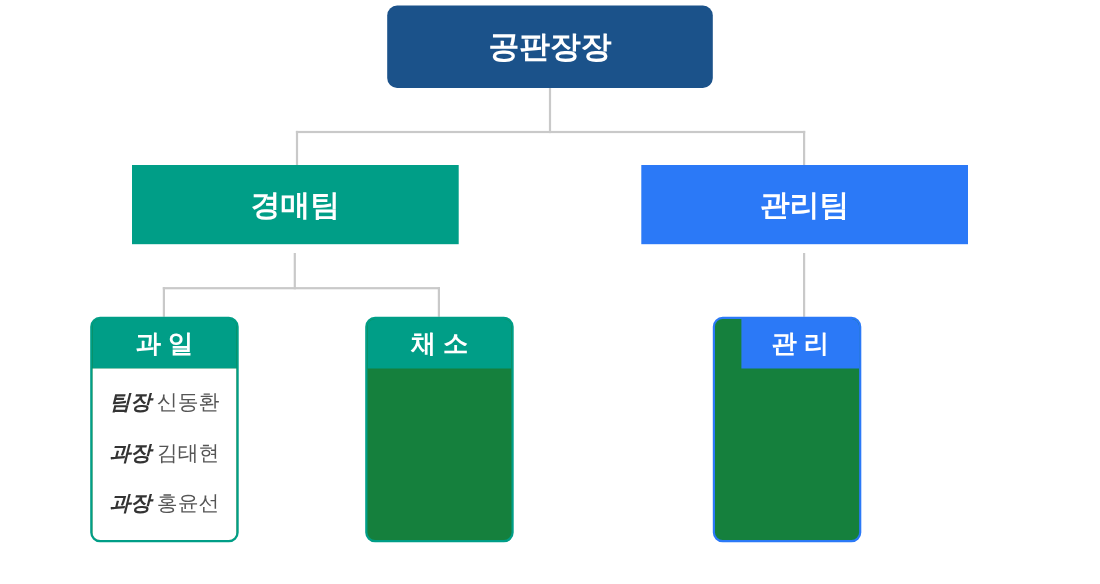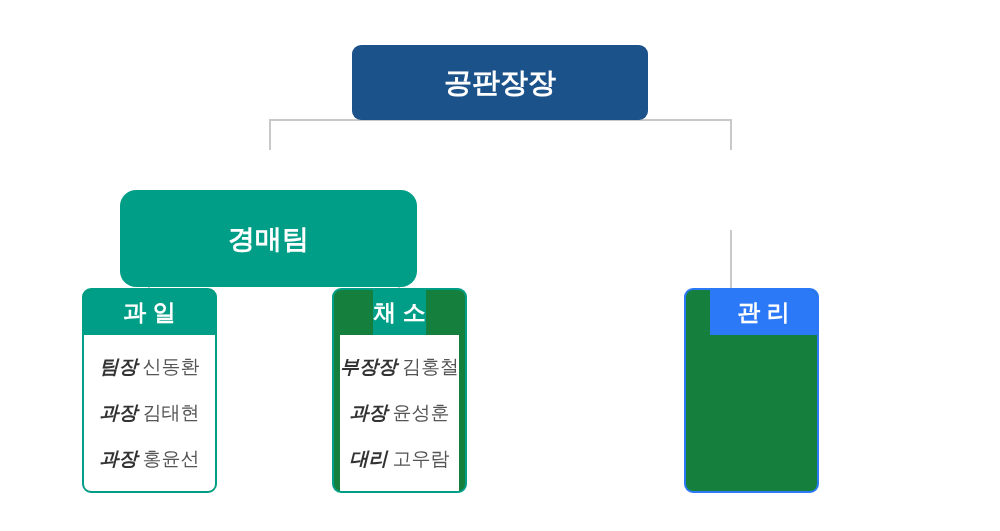--- a/index.html
+++ b/index.html
@@ -24,38 +24,37 @@
   .line.h { height: 2px; }
 
   
   .box {
     position: absolute;
     display: flex;
     align-items: center;
     justify-content: center;
     color: #ffffff;
     box-sizing: border-box;
-    margin-top: 40px;
   }
   .root-box {
     left: 352px; top: 5px;
     width: 296px; height: 75px;
     background: var(--navy, #1b528a);
     border-radius: 9px;
     font-size: 28px;
     gap: 9px;
   }
   .root-box .bold { font-weight: bold; }
   .root-box .reg  { font-weight: normal; }
 
   
   .team-box {
     top: 150px;
-    width: 297px; height: 97px;
-    border-radius: 16px;
+    width: 297px; height: 72px;
+    border-radius: 0;
     font-size: 27px;
     font-weight: bold;
   }
   .team-auction    { left: 120px; background: var(--teal, #009e87); }
   .team-management { left: 583px; background: var(--blue, #2b79f7); }
 
   
   .card {
     position: absolute;
     top: 288px;
@@ -64,22 +63,22 @@
     box-sizing: border-box;
     border-radius: 9px;
     overflow: hidden;
     background: #15803d;
     display: flex;
     flex-direction: column;
   }
   .card.teal { border: 2px solid var(--teal, #009e87); }
   .card.blue { border: 2px solid var(--blue, #2b79f7); }
   .card-fruit      { left: 82px;  }
-  .card-vegetable  { left: 332px; align-items: center; }
-  .card-management { left: 684px; padding-left: 24px; }
+  .card-vegetable  { left: 332px; }
+  .card-management { left: 648px; padding-left: 24px; }
 
   .card-header {
     height: 45px;
     flex: 0 0 45px;
     display: flex;
     align-items: center;
     justify-content: center;
     color: #ffffff;
     font-size: 23px;
     font-weight: bold;
@@ -120,48 +119,40 @@
   <div class="line v" style="left:398px; top:261px; height:27px;"></div>
   <div class="line v" style="left:730px; top:230px; height:58px;"></div>
 
   <div class="box root-box">
     <span class="bold">공판장장</span>
   </div>
 
   <div class="box team-box team-auction">
     <span>경매팀</span>
   </div>
+  <div class="box team-box team-management">
+    <span>관리팀</span>
+  </div>
 
   <div class="card teal card-fruit">
     <div class="card-header">과 일</div>
     <div class="card-body">
       <div class="member">
         <span class="title">팀장</span><span class="name">신동환</span>
       </div>
       <div class="member">
         <span class="title">과장</span><span class="name">김태현</span>
       </div>
       <div class="member">
         <span class="title">과장</span><span class="name">홍윤선</span>
       </div>
     </div>
   </div>
 
   <div class="card teal card-vegetable">
     <div class="card-header">채 소</div>
-    <div class="card-body">
-      <div class="member">
-        <span class="title">부장장</span><span class="name">김홍철</span>
-      </div>
-      <div class="member">
-        <span class="title">과장</span><span class="name">윤성훈</span>
-      </div>
-      <div class="member">
-        <span class="title">대리</span><span class="name">고우람</span>
-      </div>
-    </div>
   </div>
 
   <div class="card blue card-management">
     <div class="card-header">관 리</div>
   </div>
 
 </div>
 
 </body></html>

